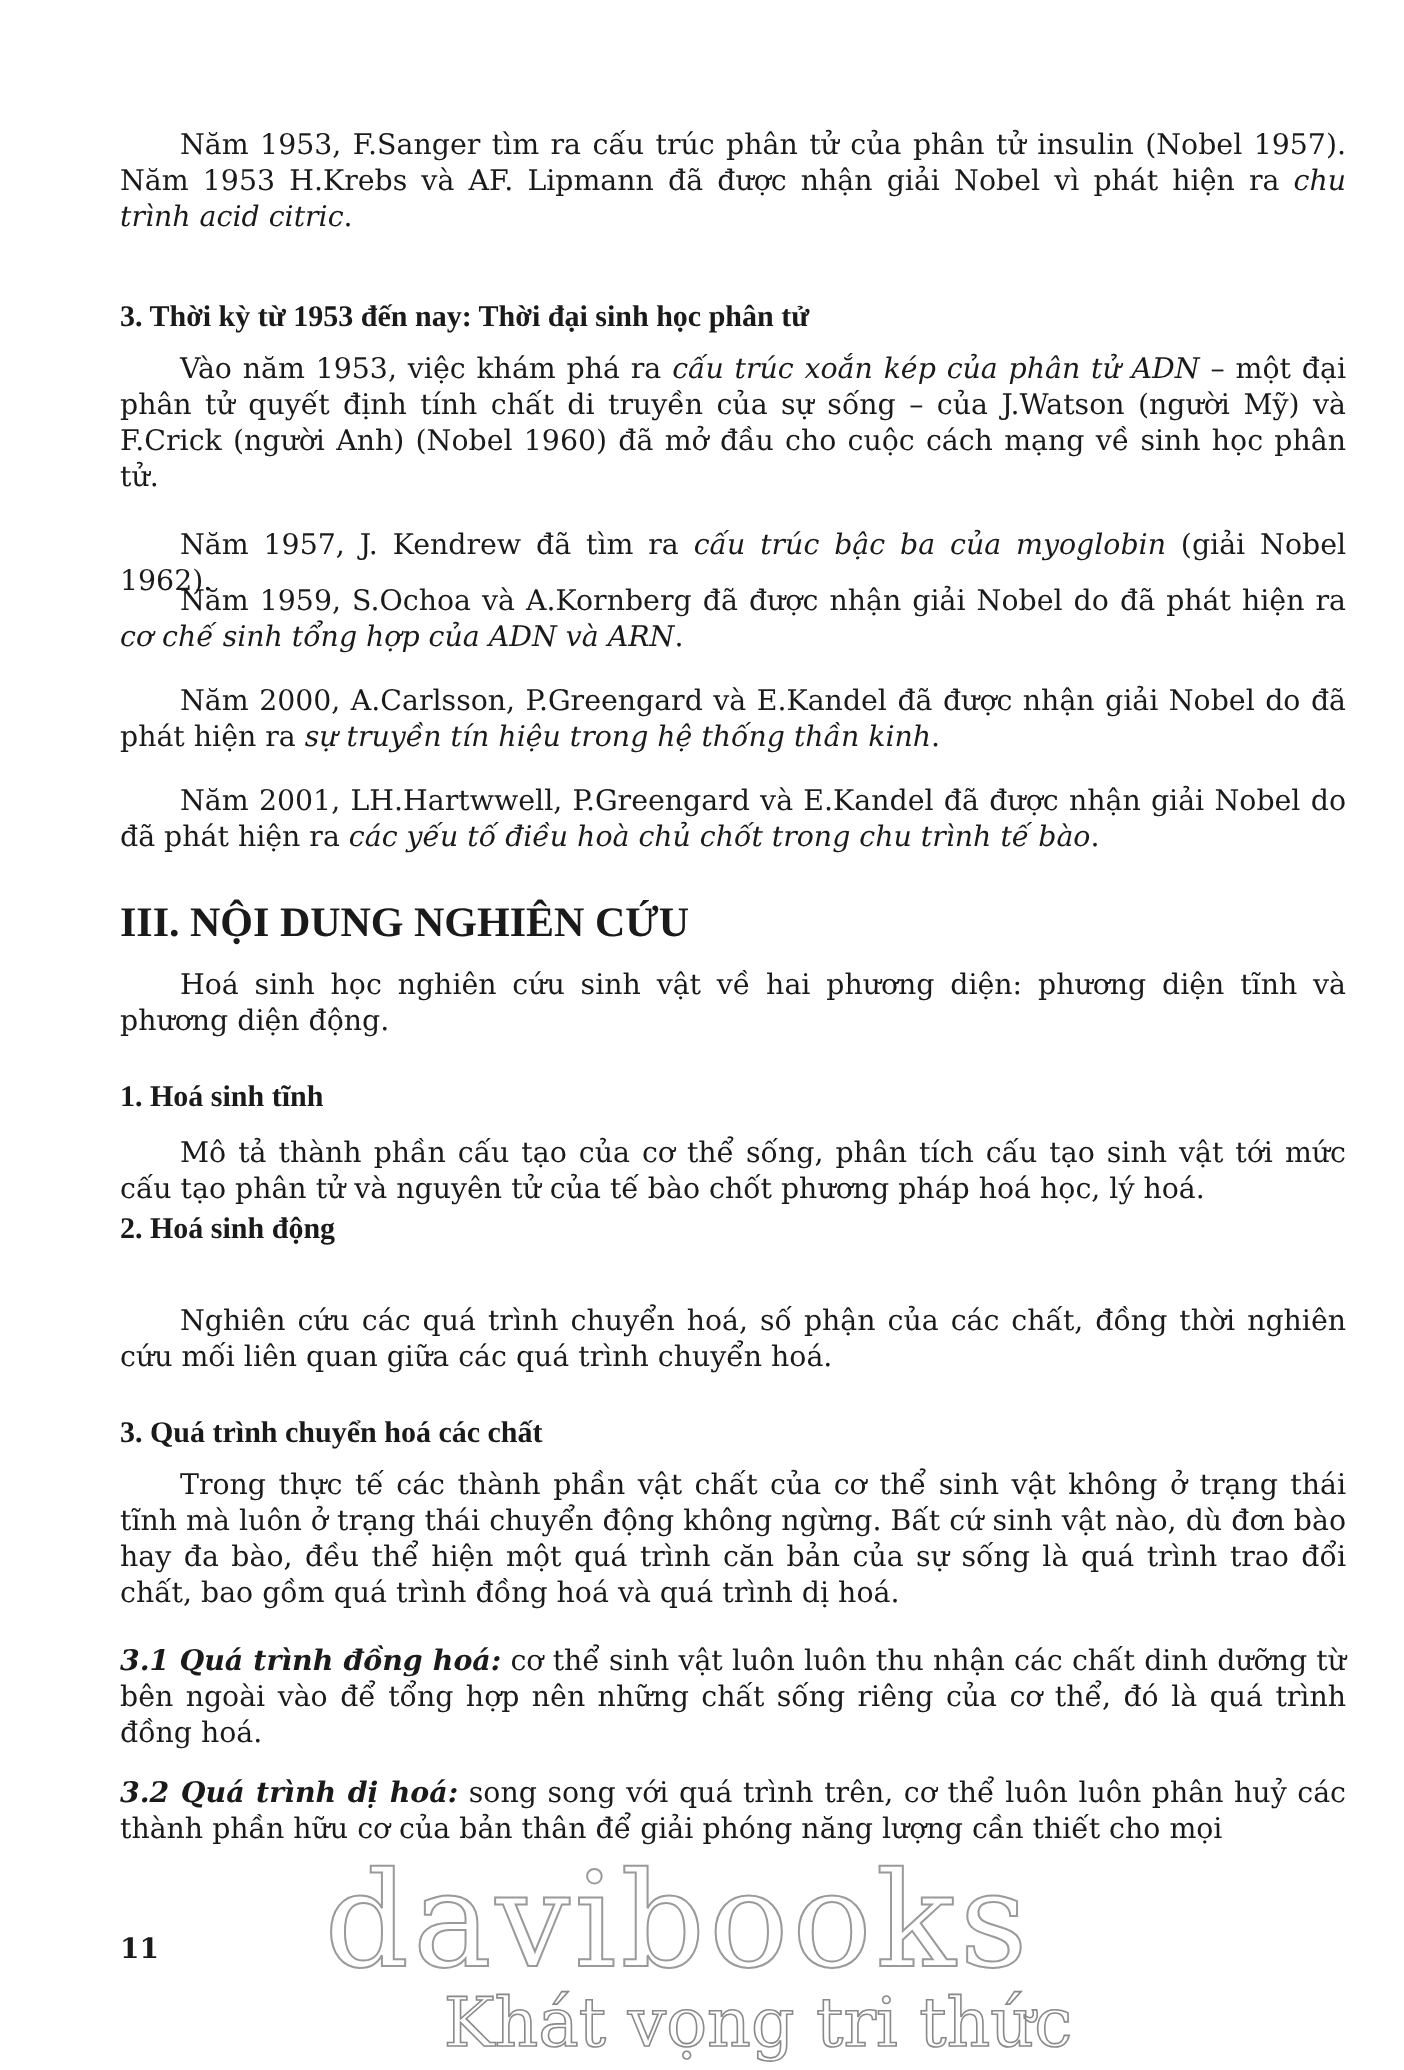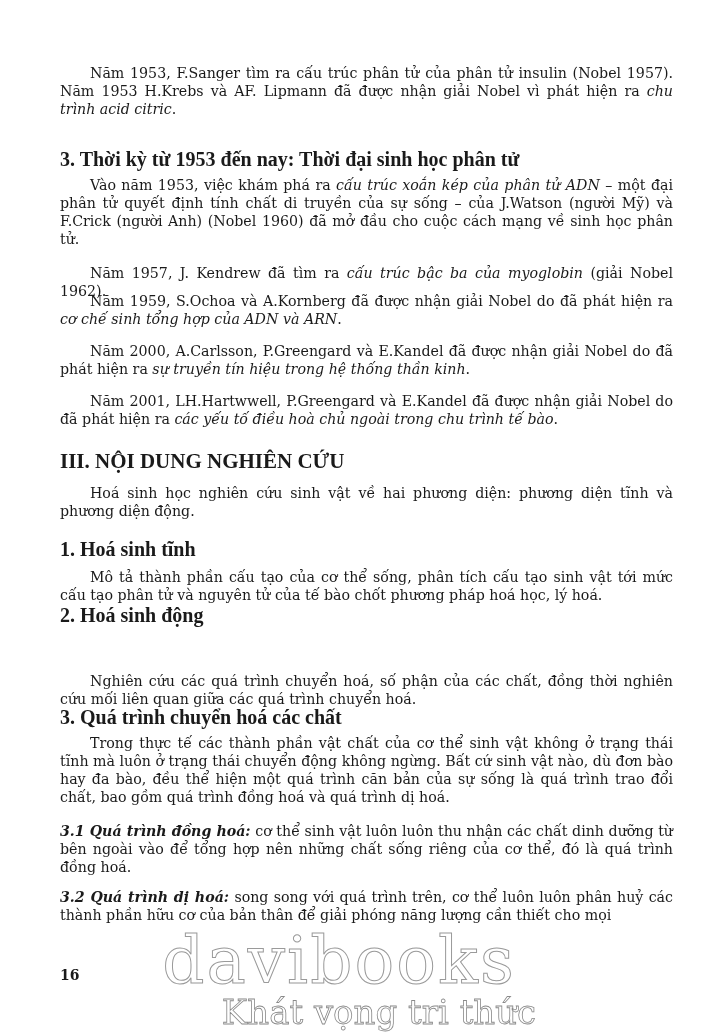--- a/index.html
+++ b/index.html
@@ -4,21 +4,21 @@
 <style>
   html, body { margin: 0; padding: 0; }
   body {
     width: 702px; height: 1035px; background: #ffffff; position: relative; overflow: hidden;
     font-family: "DejaVu Serif", "Liberation Serif", serif; color: #1a1a1a;
   }
   .page { position: absolute; left: 60px; top: 0; width: 613px; }
   .blk { position: absolute; left: 0; width: 613px; }
   p { margin: 0; font-size: 14.2px; line-height: 18px; text-align: justify; text-justify: inter-word; }
   p.ind { text-indent: 30px; }
-  h2 { margin: 0; font-size: 20px; line-height: 22px; font-weight: bold; font-family: "Liberation Serif", "DejaVu Serif", serif; }
+  h2 { margin: 0; font-size: 15px; line-height: 22px; font-weight: bold; font-family: "Liberation Serif", "DejaVu Serif", serif; }
   h2.sec { font-size: 21px; font-weight: bold; }
   i { font-style: italic; }
   .bi { font-weight: bold; font-style: italic; }
   .pageno { position: absolute; left: 60px; top: 967px; font-size: 14px; font-weight: bold; }
   .wm {
     position: absolute; left: 0; width: 702px; text-align: center;
     color: transparent; -webkit-text-stroke: 1px #9a9a9a; pointer-events: none;
     font-family: "DejaVu Serif", serif;
   }
   .wm1 { top: 922px; font-size: 66px; letter-spacing: 2px; left: -12px; }
@@ -47,21 +47,21 @@
 
   <div class="blk" style="top:292px">
     <p class="ind"><span>Năm 1959, S.Ochoa và A.Kornberg đã được nhận giải Nobel do đã phát hiện ra </span><i>cơ chế sinh tổng hợp của ADN và ARN</i><span>.</span></p>
   </div>
 
   <div class="blk" style="top:342px">
     <p class="ind"><span>Năm 2000, A.Carlsson, P.Greengard và E.Kandel đã được nhận giải Nobel do đã phát hiện ra </span><i>sự truyền tín hiệu trong hệ thống thần kinh</i><span>.</span></p>
   </div>
 
   <div class="blk" style="top:392px">
-    <p class="ind"><span>Năm 2001, LH.Hartwwell, P.Greengard và E.Kandel đã được nhận giải Nobel do đã phát hiện ra </span><i>các yếu tố điều hoà chủ ngoài trong chu trình tế bào</i><span>.</span></p>
+    <p class="ind"><span>Năm 2001, LH.Hartwwell, P.Greengard và E.Kandel đã được nhận giải Nobel do đã phát hiện ra </span><i>các yếu tố điều hoà chủ chốt trong chu trình tế bào</i><span>.</span></p>
   </div>
 
   <div class="blk" style="top:450px">
     <h2 class="sec">III. NỘI DUNG NGHIÊN CỨU</h2>
   </div>
 
   <div class="blk" style="top:484px">
     <p class="ind">Hoá sinh học nghiên cứu sinh vật về hai phương diện: phương diện tĩnh và phương diện động.</p>
   </div>
 
@@ -70,21 +70,21 @@
   </div>
 
   <div class="blk" style="top:568px">
     <p class="ind">Mô tả thành phần cấu tạo của cơ thể sống, phân tích cấu tạo sinh vật tới mức cấu tạo phân tử và nguyên tử của tế bào chốt phương pháp hoá học, lý hoá.</p>
   </div>
 
   <div class="blk" style="top:604px">
     <h2>2. Hoá sinh động</h2>
   </div>
 
-  <div class="blk" style="top:672px">
+  <div class="blk" style="top:652px">
     <p class="ind">Nghiên cứu các quá trình chuyển hoá, số phận của các chất, đồng thời nghiên cứu mối liên quan giữa các quá trình chuyển hoá.</p>
   </div>
 
   <div class="blk" style="top:706px">
     <h2>3. Quá trình chuyển hoá các chất</h2>
   </div>
 
   <div class="blk" style="top:734px">
     <p class="ind">Trong thực tế các thành phần vật chất của cơ thể sinh vật không ở trạng thái tĩnh mà luôn ở trạng thái chuyển động không ngừng. Bất cứ sinh vật nào, dù đơn bào hay đa bào, đều thể hiện một quá trình căn bản của sự sống là quá trình trao đổi chất, bao gồm quá trình đồng hoá và quá trình dị hoá.</p>
   </div>
@@ -94,13 +94,13 @@
   </div>
 
   <div class="blk" style="top:888px">
     <p><span class="bi">3.2 Quá trình dị hoá:</span><span> song song với quá trình trên, cơ thể luôn luôn phân huỷ các thành phần hữu cơ của bản thân để giải phóng năng lượng cần thiết cho mọi</span></p>
   </div>
 </div>
 
 <div class="wm wm1">davibooks</div>
 <div class="wm wm2">Khát vọng tri thức</div>
 
-<div class="pageno">16</div>
+<div class="pageno">11</div>
 
 </body></html>

